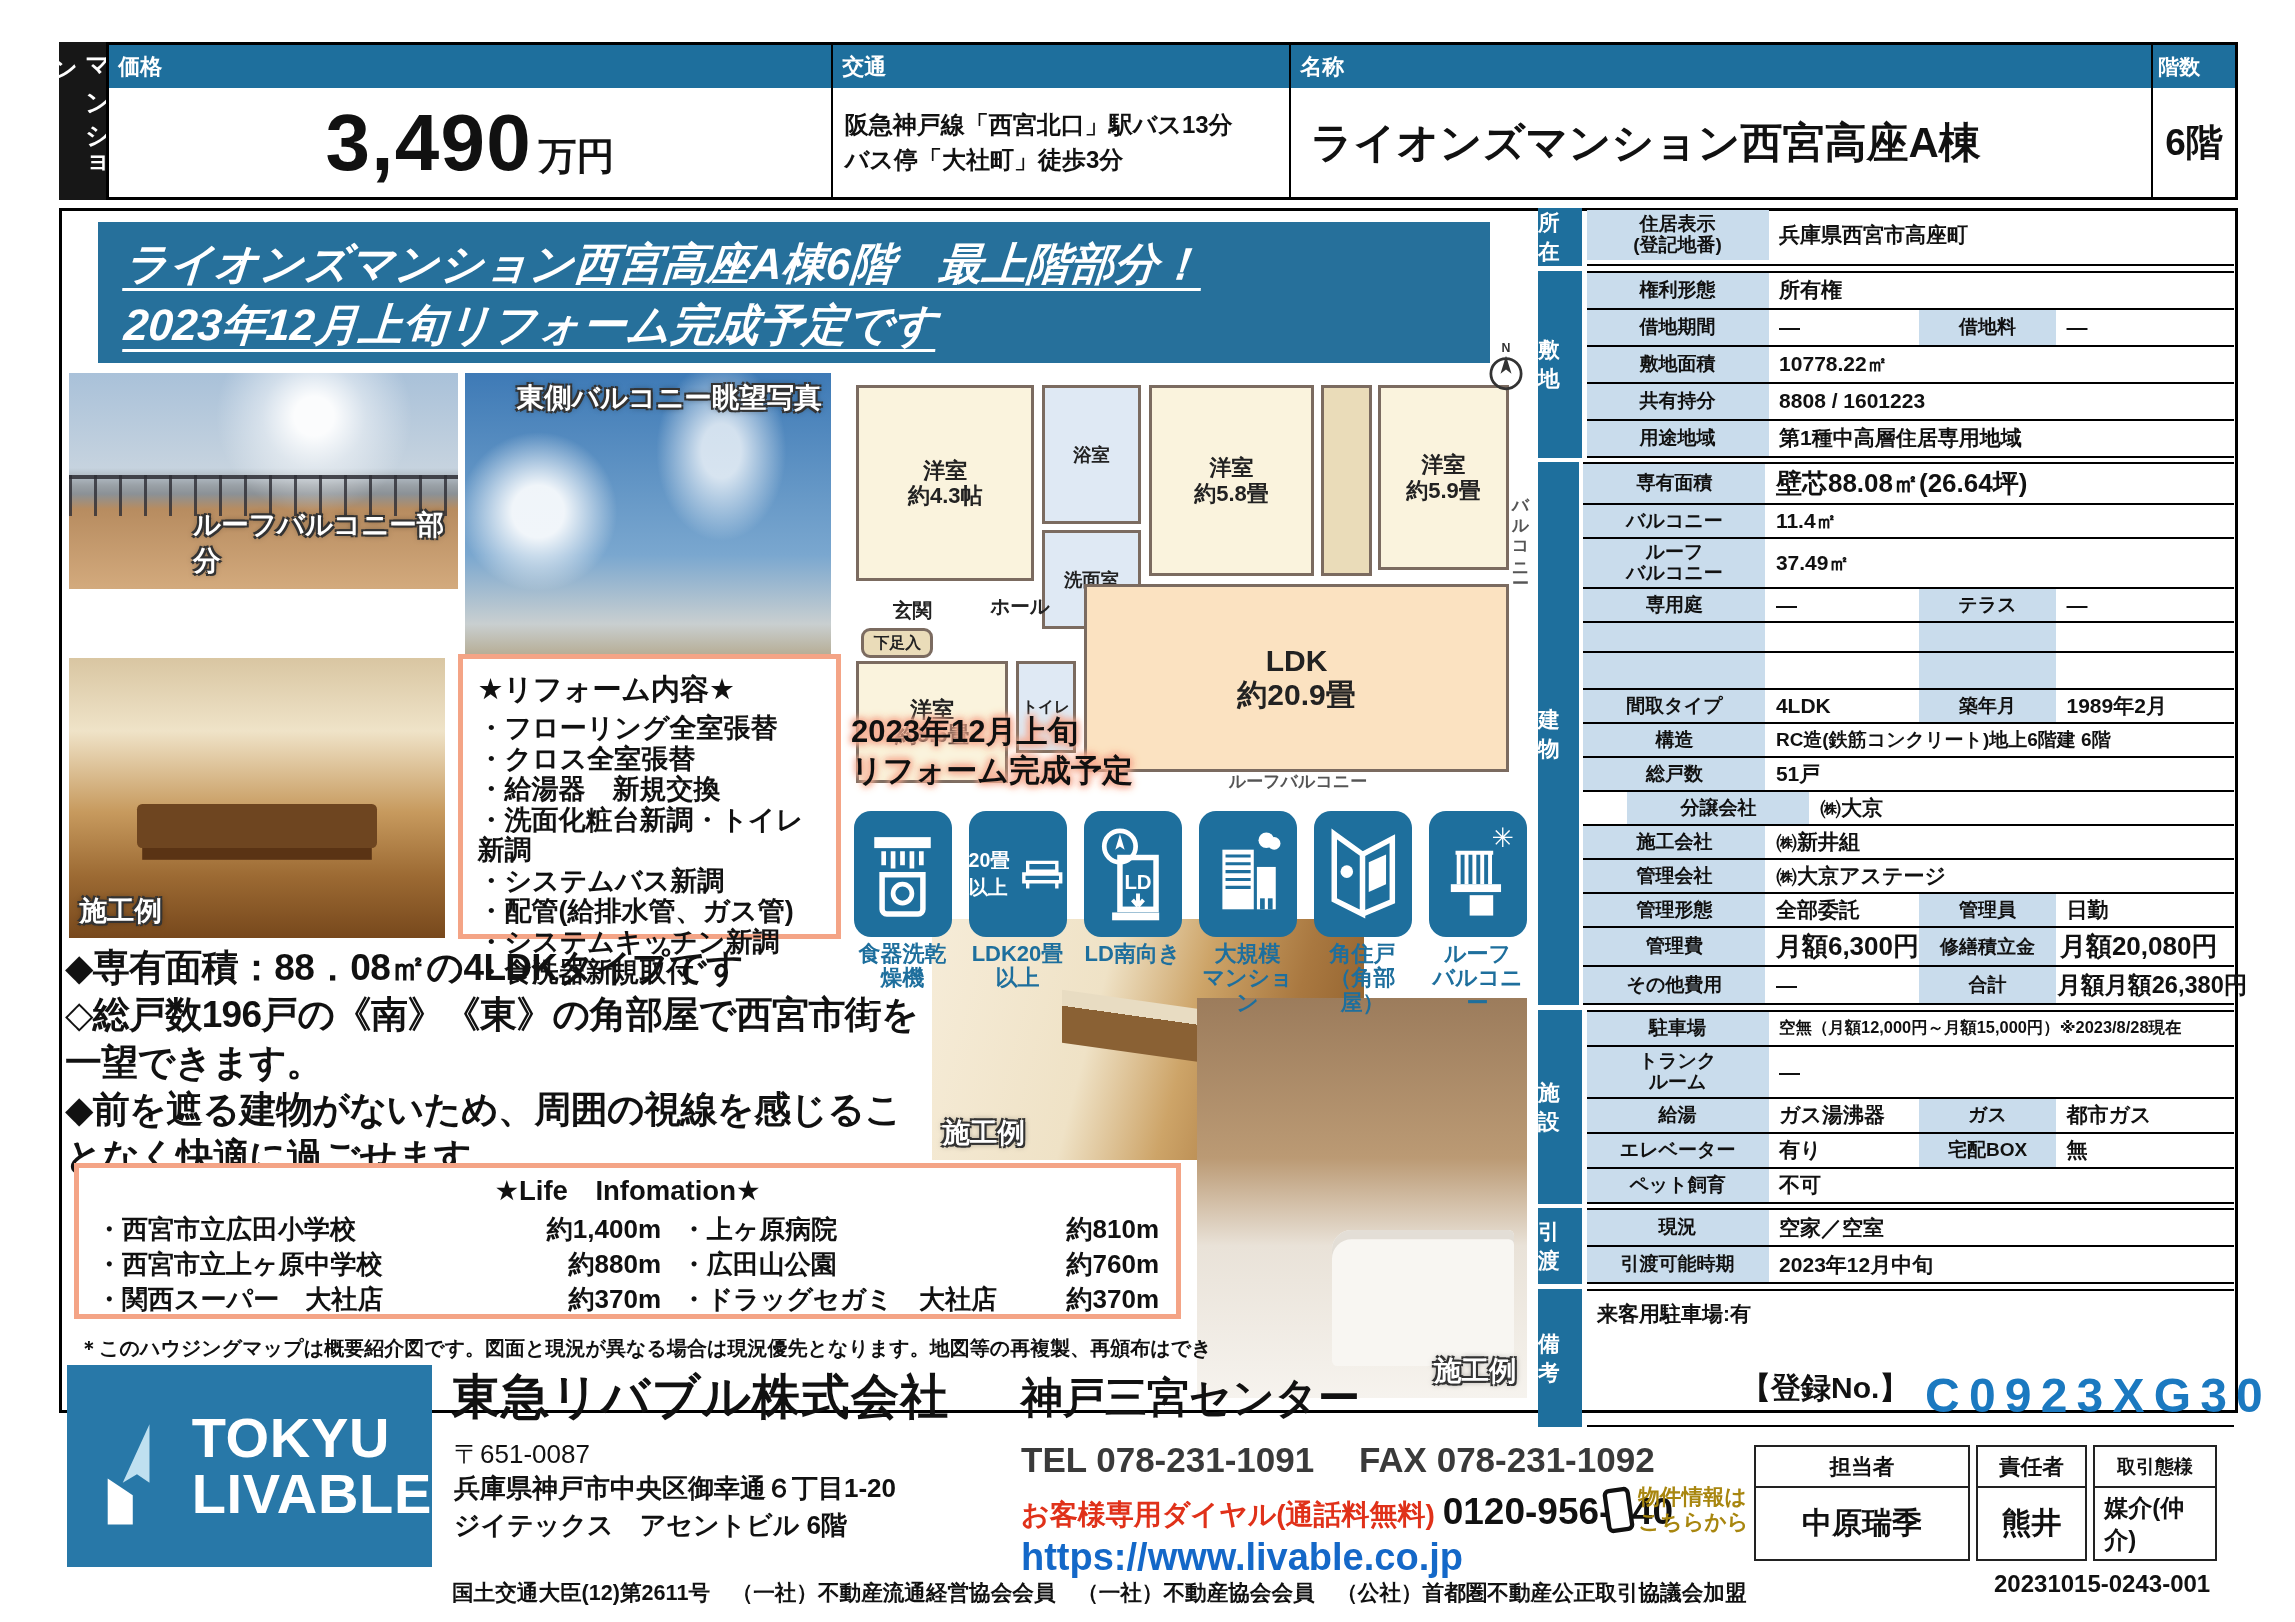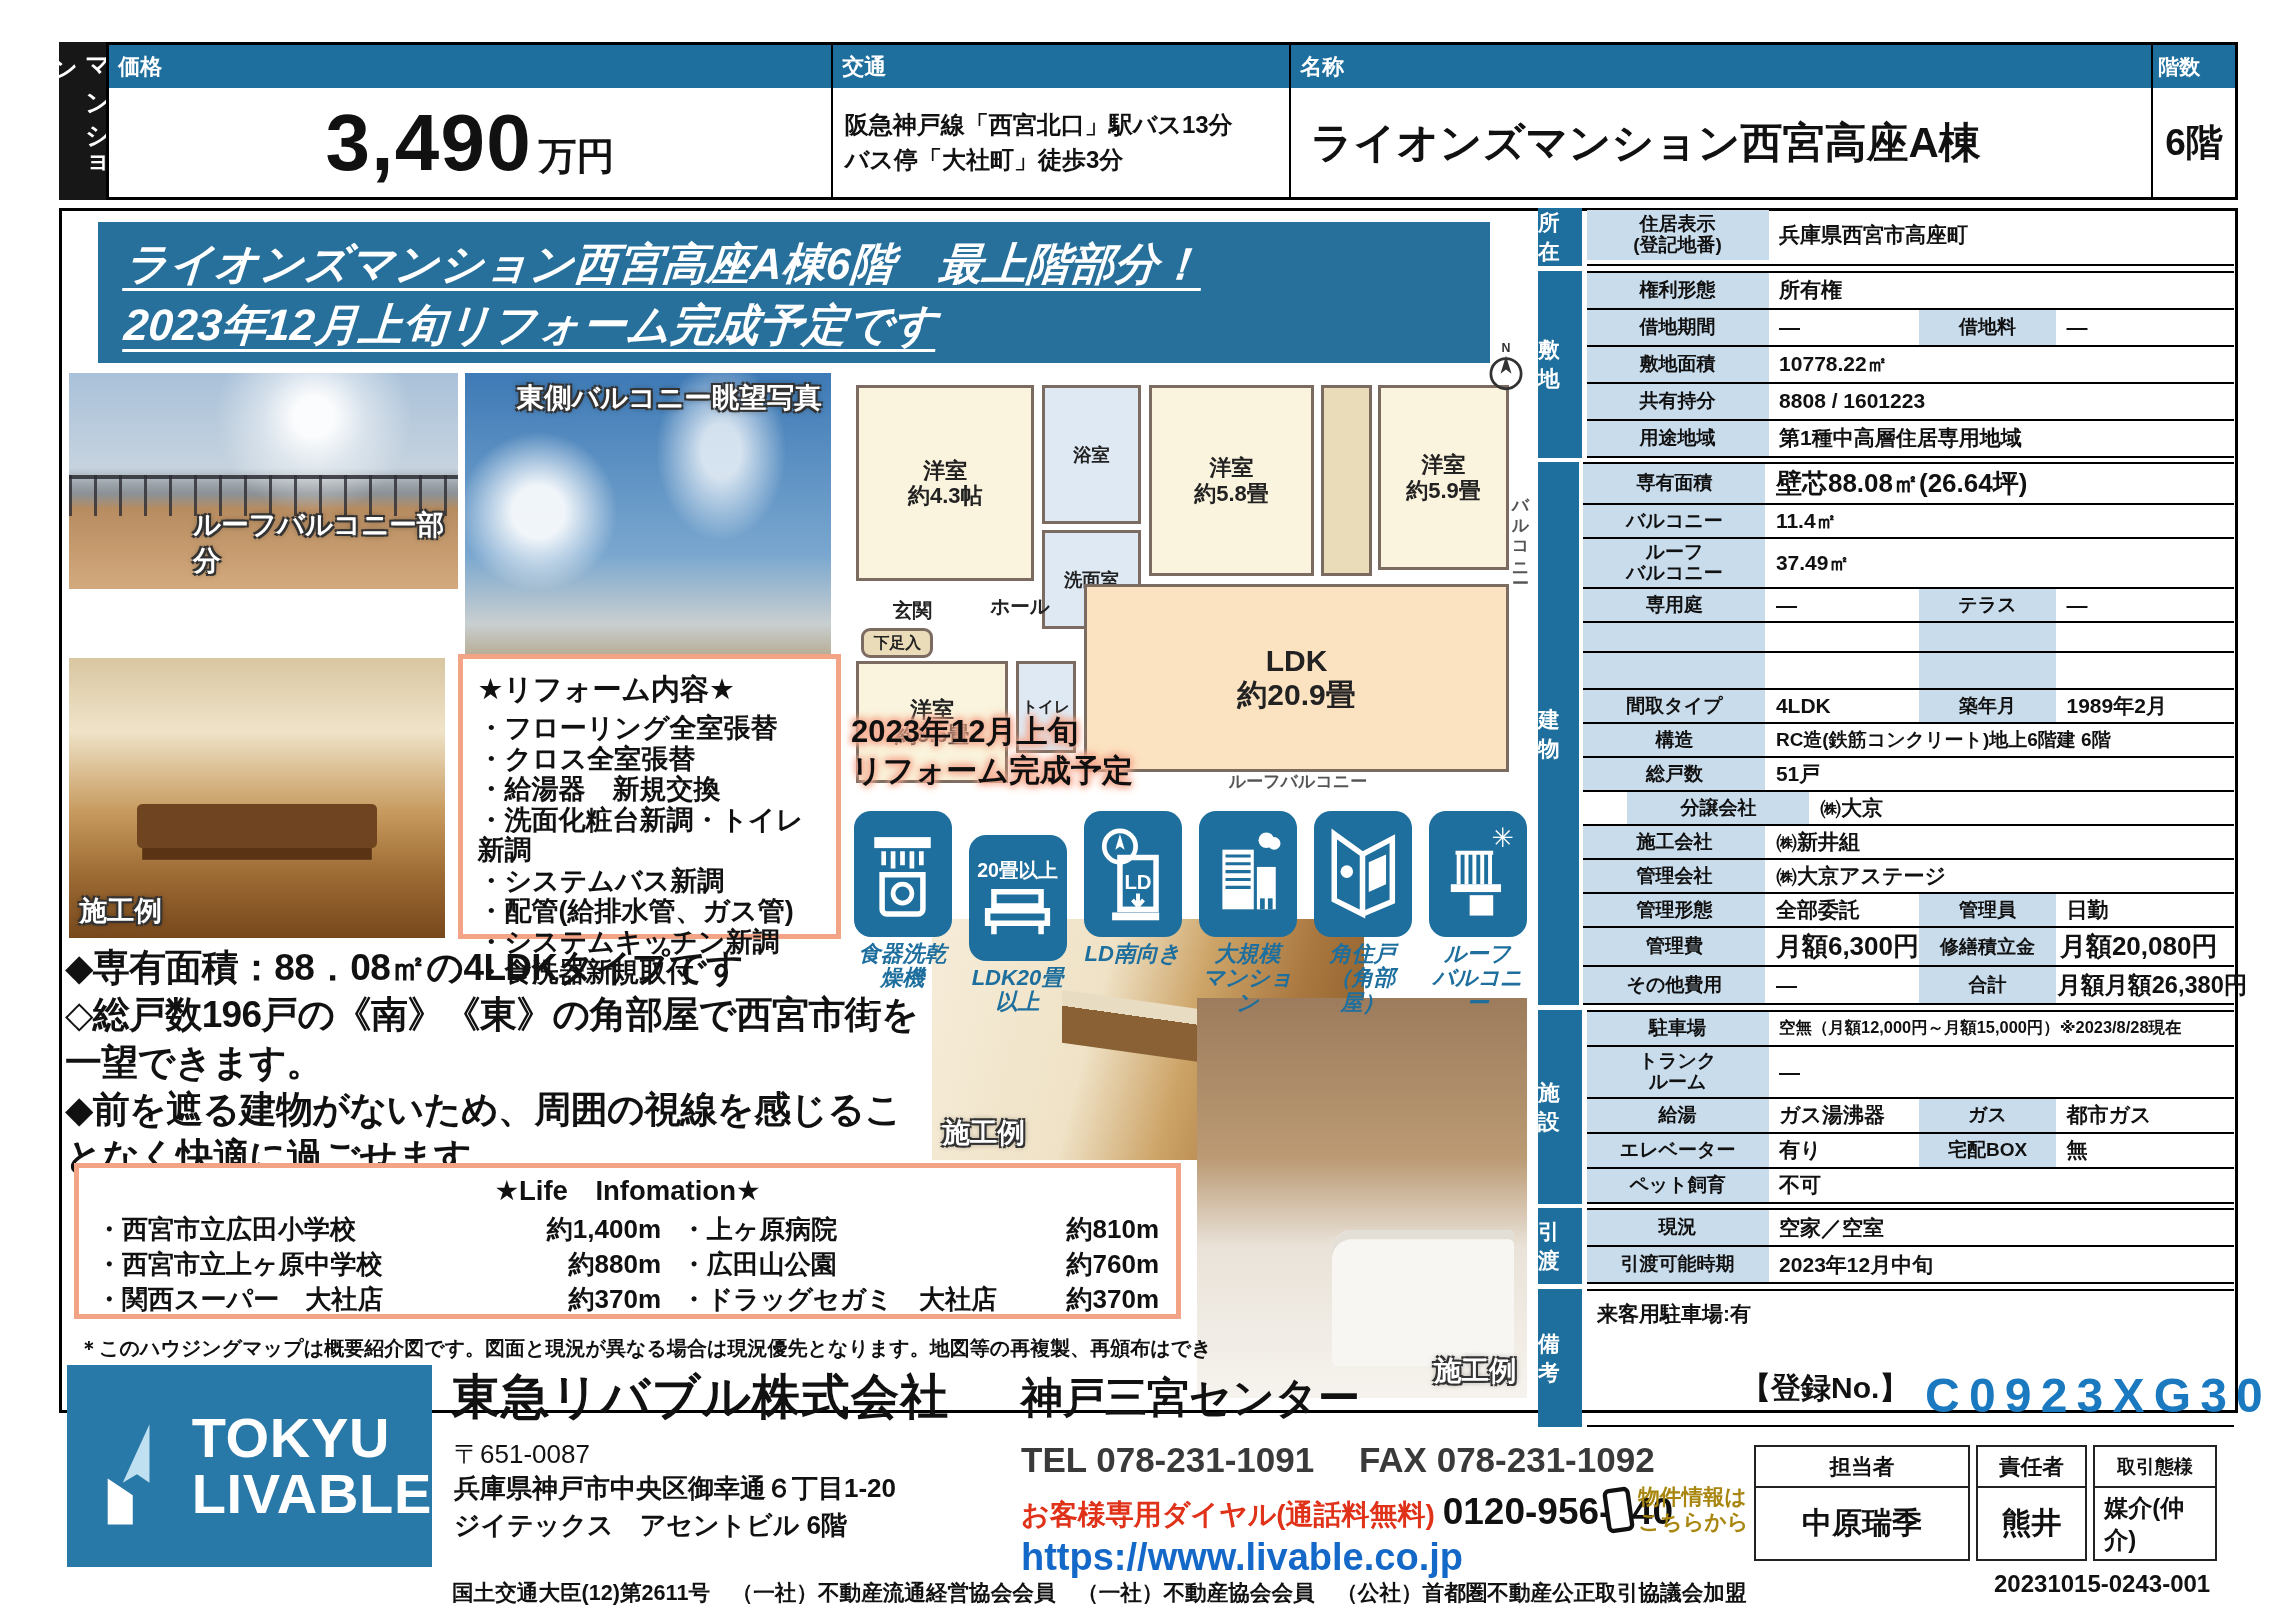--- a/index.html
+++ b/index.html
@@ -75,21 +75,21 @@
   .plain { border:none; background:transparent; }
   #fp-note { left:851px; top:713px; width:314px; font-size:31px; line-height:1.25; color:#101010;
     text-shadow:0 0 6.5px #f6ac92,0 0 6.5px #f6ac92,0 0 9.2px #f6ac92,0 0 11.8px #f6ac92; }
   #fp-balcony-label { position:absolute; right:-3.9px; top:118px; writing-mode:vertical-rl; font-size:17px; color:#555; letter-spacing:2.6px;}
   #fp-compass { position:absolute; right:1.3px; top:-26px; width:42px; height:55px; }
 
   
   #features { left:848px; top:811px; width:684px; display:flex; justify-content:space-between; }
   .feat { width:109px; display:flex; flex-direction:column; align-items:center; }
   .feat-icon { width:98px; height:126px; background:#1e6f9d; border-radius:17px; display:flex; align-items:center; justify-content:center; }
-  .feat-cap { margin-top:5.2px; font-size:22px; color:#1e6f9d; text-align:center; line-height:1.1;font-style:italic; }
+  .feat-cap { margin-top:5.2px; font-size:22px; color:#1e6f9d; text-align:center; line-height:1.1; }
 
   
   #desc { left:65px; top:944px; width:870px; }
   #desc .dline { font-size:37px; line-height:1.28; letter-spacing:-0.7px; }
 
   
   #life-box { left:74px; top:1163px; width:1107px; height:156px; border:5.9px solid #f4a486; background:#fff; padding:5.2px 17px 0 17px; }
   #life-title { text-align:center; font-size:27.5px; margin-bottom:2.6px; }
   .life-row { display:flex; font-size:26px; line-height:1.35; }
   .life-n1 { width:38%; } .life-d1 { width:17%; text-align:right; padding-right:19.6px; }
@@ -242,21 +242,21 @@
         <svg viewBox="0 0 100 130" width="79" height="102">
           <rect x="14" y="18" width="72" height="14" fill="#fff"></rect>
           <path d="M26 36 v18 M38 36 v22 M50 36 v18 M62 36 v22 M74 36 v18" stroke="#fff" stroke-width="6"></path>
           <path d="M24 66 h52 v44 a6 6 0 0 1 -6 6 h-40 a6 6 0 0 1 -6 -6 Z" fill="none" stroke="#fff" stroke-width="7"></path>
           <circle cx="50" cy="90" r="12" fill="none" stroke="#fff" stroke-width="6"></circle>
         </svg>
       </div>
       <div class="feat-cap pre">食器洗乾燥機</div>
     </div>
     <div class="feat">
-      <div class="feat-icon" style="flex-direction:column;margin-top:24px;">
+      <div class="feat-icon" style="">
         <div style="color:#fff; font-size:19.6px;">20畳以上</div>
         <svg viewBox="0 0 100 70" width="79" height="55">
           <path d="M20 10 h60 v18 h-60 Z M12 34 h76 v16 h-76 Z M20 52 v12 M80 52 v12" stroke="#fff" stroke-width="7" fill="none"></path>
         </svg>
       </div>
       <div class="feat-cap">LDK20畳以上</div>
     </div>
     <div class="feat">
       <div class="feat-icon">
         <svg viewBox="0 0 100 130" width="79" height="102">

